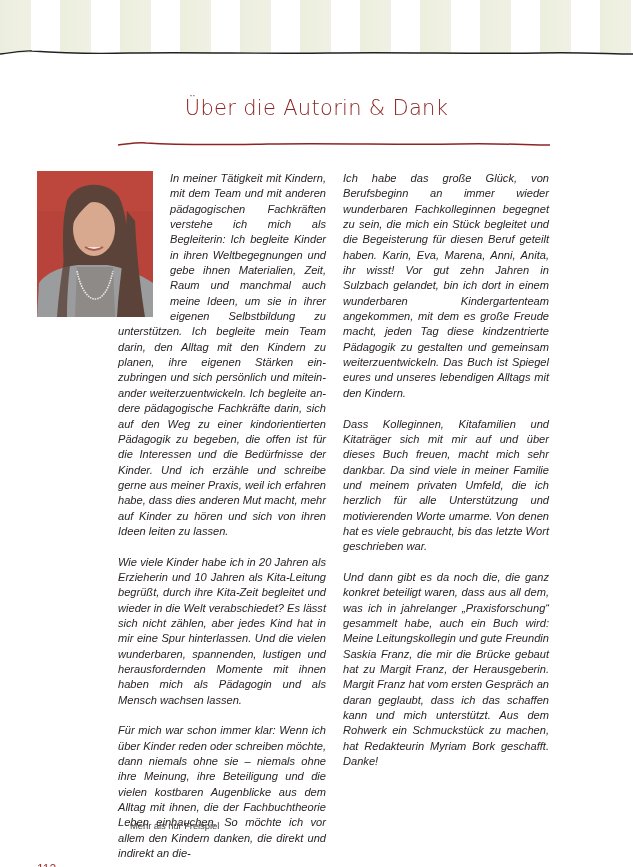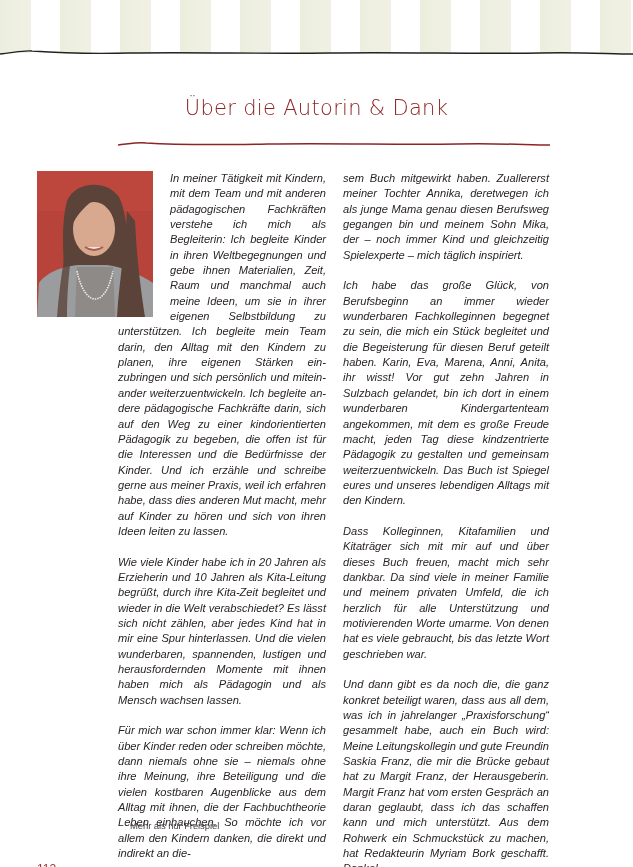--- a/index.html
+++ b/index.html
@@ -73,20 +73,19 @@
 </div>
 
 <div class="col col-left">
   <div class="float-spacer"></div>
   <p>In meiner Tätigkeit mit Kindern, mit dem Team und mit anderen pädagogischen Fachkräften ver­stehe ich mich als Begleiterin: Ich begleite Kinder in ihren Weltbe­gegnungen und gebe ihnen Ma­terialien, Zeit, Raum und manch­mal auch meine Ideen, um sie in ihrer eigenen Selbstbildung zu unterstützen. Ich begleite mein Team darin, den Alltag mit den Kindern zu planen, ihre eigenen Stärken ein­zubringen und sich persönlich und mitein­ander weiterzuentwickeln. Ich begleite an­dere pädagogische Fachkräfte darin, sich auf den Weg zu einer kindorientierten Päda­gogik zu begeben, die offen ist für die Inter­essen und die Bedürfnisse der Kinder. Und ich erzähle und schreibe gerne aus meiner Praxis, weil ich erfahren habe, dass dies an­deren Mut macht, mehr auf Kinder zu hören und sich von ihren Ideen leiten zu lassen.</p>
   <p>Wie viele Kinder habe ich in 20 Jahren als Er­zieherin und 10 Jahren als Kita-Leitung be­grüßt, durch ihre Kita-Zeit begleitet und wie­der in die Welt verabschiedet? Es lässt sich nicht zählen, aber jedes Kind hat in mir eine Spur hinterlassen. Und die vielen wunderba­ren, spannenden, lustigen und herausfor­dernden Momente mit ihnen haben mich als Pädagogin und als Mensch wachsen lassen.</p>
   <p>Für mich war schon immer klar: Wenn ich über Kinder reden oder schreiben möchte, dann niemals ohne sie – niemals ohne ihre Meinung, ihre Beteiligung und die vielen kostbaren Augenblicke aus dem Alltag mit ihnen, die der Fachbuchtheorie Leben ein­hauchen. So möchte ich vor allem den Kin­dern danken, die direkt und indirekt an die-</p>
 </div>
 
 <div class="col col-right">
-  <p>sem Buch mitgewirkt haben. Zuallererst meiner Tochter Annika, deretwegen ich als junge Mama genau diesen Berufsweg ge­gangen bin und meinem Sohn Mika, der – noch immer Kind und gleichzeitig Spielex­perte – mich täglich inspiriert.</p>
   <p>Ich habe das große Glück, von Berufsbeginn an immer wieder wunderbaren Fachkolle­ginnen begegnet zu sein, die mich ein Stück begleitet und die Begeisterung für diesen Beruf geteilt haben. Karin, Eva, Marena, Anni, Anita, ihr wisst! Vor gut zehn Jahren in Sulzbach gelandet, bin ich dort in einem wunderbaren Kindergartenteam angekom­men, mit dem es große Freude macht, jeden Tag diese kindzentrierte Pädagogik zu ge­stalten und gemeinsam weiterzuentwi­ckeln. Das Buch ist Spiegel eures und unse­res lebendigen Alltags mit den Kindern.</p>
   <p>Dass Kolleginnen, Kitafamilien und Kitaträ­ger sich mit mir auf und über dieses Buch freuen, macht mich sehr dankbar. Da sind viele in meiner Familie und meinem priva­ten Umfeld, die ich herzlich für alle Unter­stützung und motivierenden Worte umar­me. Von denen hat es viele gebraucht, bis das letzte Wort geschrieben war.</p>
   <p>Und dann gibt es da noch die, die ganz kon­kret beteiligt waren, dass aus all dem, was ich in jahrelanger „Praxisforschung“ gesammelt habe, auch ein Buch wird: Meine Leitungskol­legin und gute Freundin Saskia Franz, die mir die Brücke gebaut hat zu Margit Franz, der Herausgeberin. Margit Franz hat vom ersten Gespräch an daran geglaubt, dass ich das schaffen kann und mich unterstützt. Aus dem Rohwerk ein Schmuckstück zu machen, hat Redakteurin Myriam Bork geschafft. Danke!</p>
 </div>
 
 <div class="footer-num">112</div>
 <div class="footer-title">Mehr als nur Freispiel</div>
 
 </body></html>

